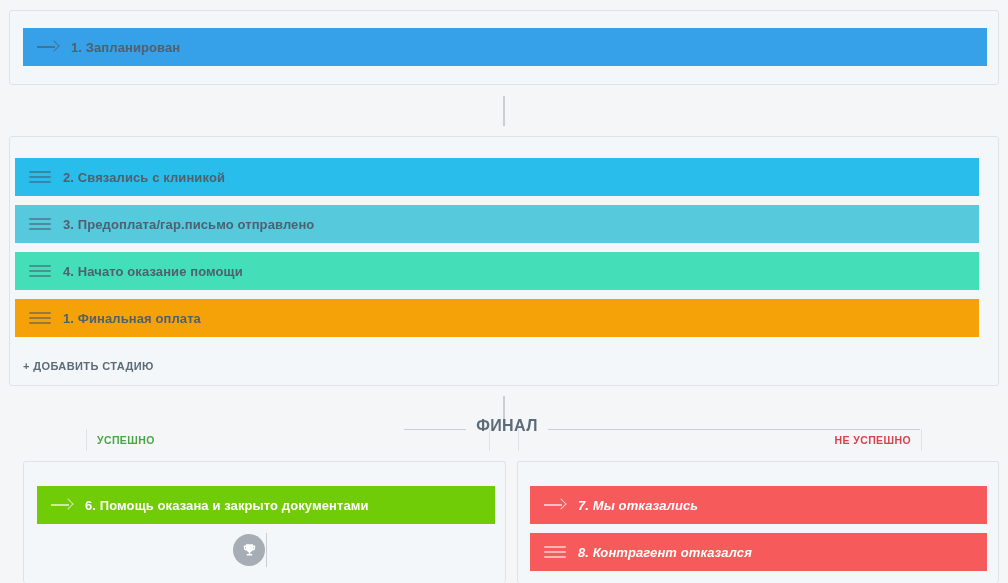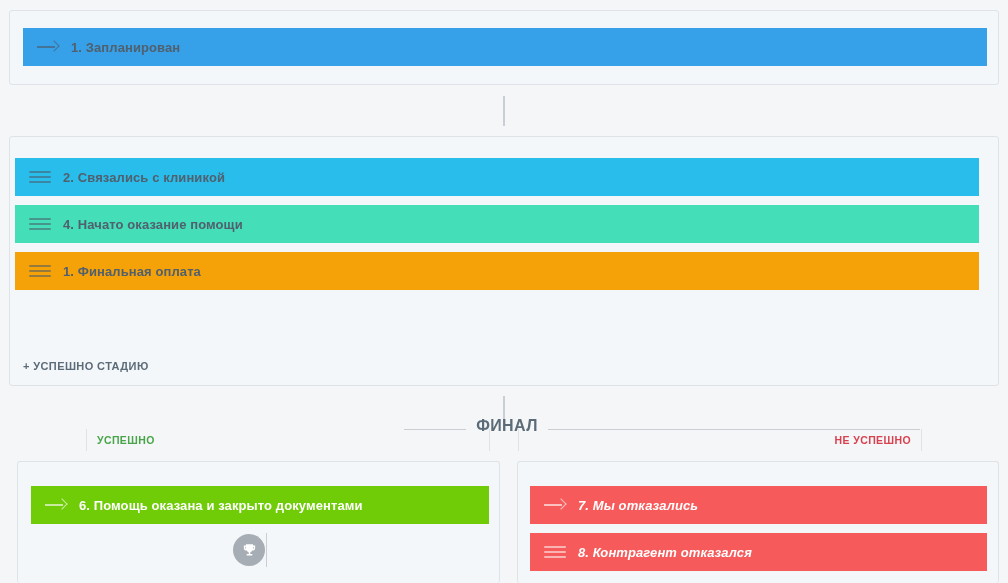--- a/index.html
+++ b/index.html
@@ -207,57 +207,65 @@
 
     <div style="position:absolute; left:5px; top:21px; width:964px;">
       <div class="stage" style="background:#29bdec;">
         <span class="stage-handle dark">
             <i></i>
             <i></i>
             <i></i>
           </span>
         <span class="stage-label dark">2. Связались с клиникой</span>
       </div>
+      <div class="stage" style="background:#56c9dd;">
+        <span class="stage-handle dark">
+            <i></i>
+            <i></i>
+            <i></i>
+          </span>
+        <span class="stage-label dark">3. Предоплата/гар.письмо отправлено</span>
+      </div>
       <div class="stage" style="background:#44dfb8;text-align:right;">
         <span class="stage-handle dark">
             <i></i>
             <i></i>
             <i></i>
           </span>
         <span class="stage-label dark">4. Начато оказание помощи</span>
       </div>
       <div class="stage" style="background:#f5a209;">
         <span class="stage-handle dark">
             <i></i>
             <i></i>
             <i></i>
           </span>
         <span class="stage-label dark">1. Финальная оплата</span>
       </div>
     </div>
 
-    <div class="add-stage" style="position:absolute; left:13px; top:223px;">+ УСПЕШНО СТАДИЮ</div>
+    <div class="add-stage" style="position:absolute; left:13px; top:223px;">+ ДОБАВИТЬ СТАДИЮ</div>
   </div>
 
   <div class="connector" style="left:503px; top:396px; height:26px;"></div>
 
   <div class="final-wrap">
     <div class="final-line-l"></div>
     <div class="final-title">ФИНАЛ</div>
     <div class="final-line-r"></div>
   </div>
 
   <div class="result-tab tab-fail">
     <span class="tab-label">НЕ УСПЕШНО</span>
   </div>
   <div class="result-tab tab-success">
     <span class="tab-label">УСПЕШНО</span>
   </div>
 
-  <div class="panel" style="left:17px; top:461px; width:483px; height:122px; border-bottom:none;">
+  <div class="panel" style="left:23px; top:461px; width:483px; height:122px; border-bottom:none;">
     <div class="stage" style="position:absolute; left:13px; top:24px; width:458px; background:#6fcc07;">
       <span class="stage-arrow"></span>
       <span class="stage-label light">6. Помощь оказана и закрыто документами</span>
     </div>
   </div>
 
   <div class="trophy" style="left:233px; top:534px;">
     <svg width="17" height="17" viewBox="0 0 24 24" aria-hidden="true">
       <path d="M7 3h10v2h3v3a4 4 0 0 1-4 4h-.3A5 5 0 0 1 13 14.9V17h3v2H8v-2h3v-2.1A5 5 0 0 1 8.3 12H8a4 4 0 0 1-4-4V5h3V3zm0 4H6v1a2 2 0 0 0 1 1.7V7zm10 0v2.7A2 2 0 0 0 18 8V7h-1z" fill="#ffffff"></path>
     </svg>

